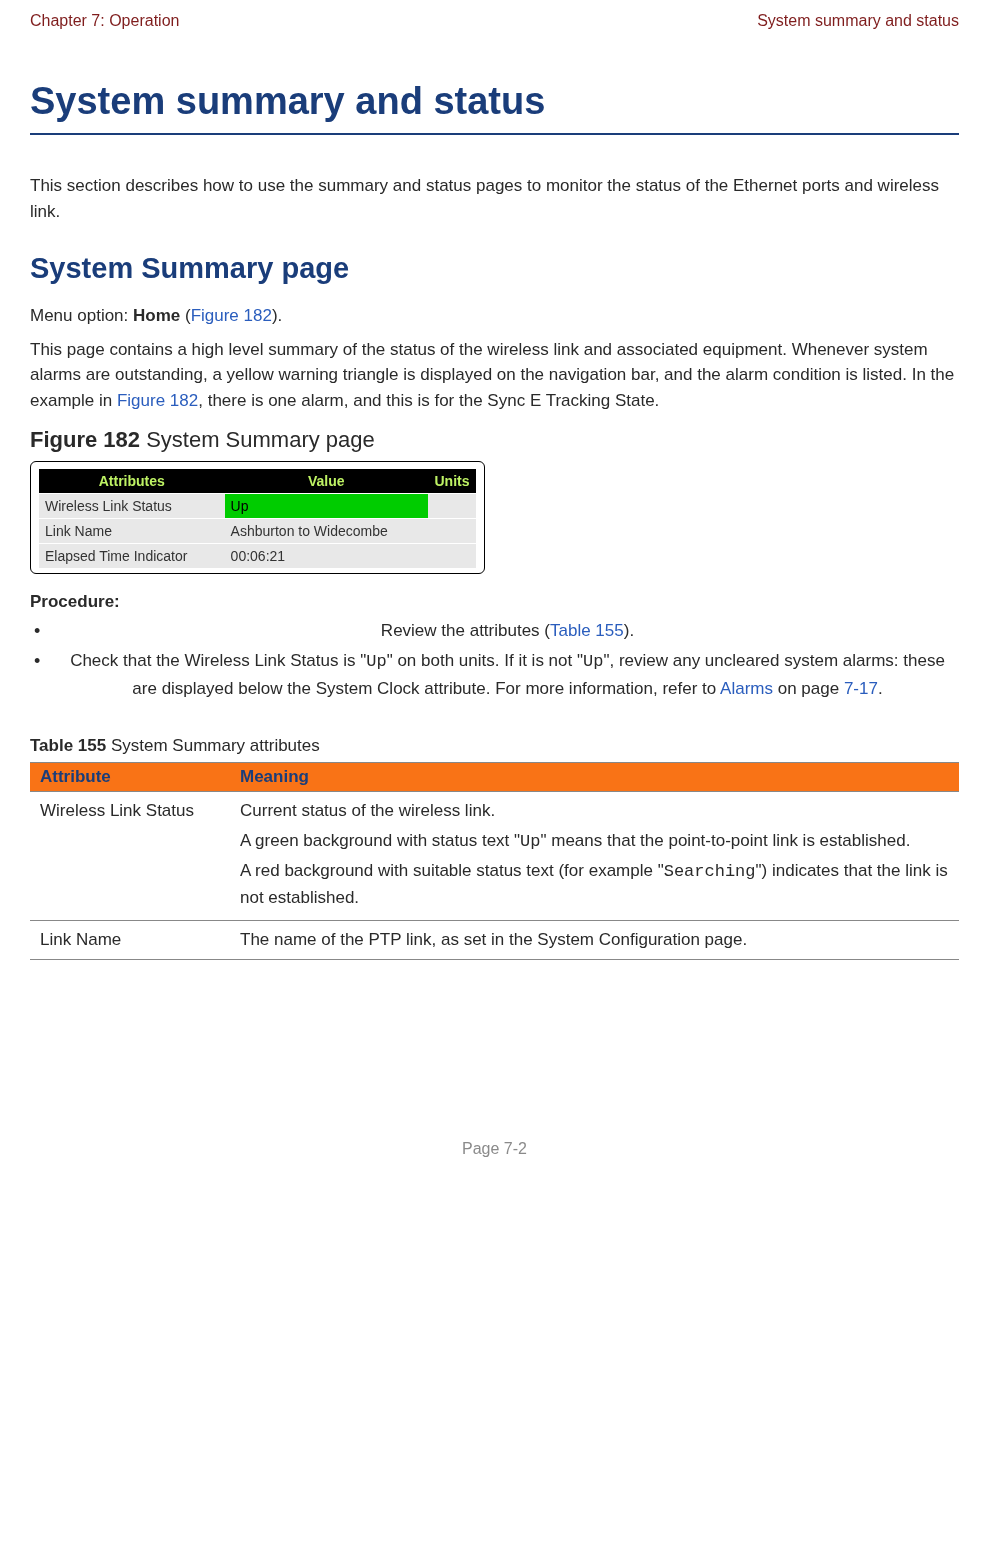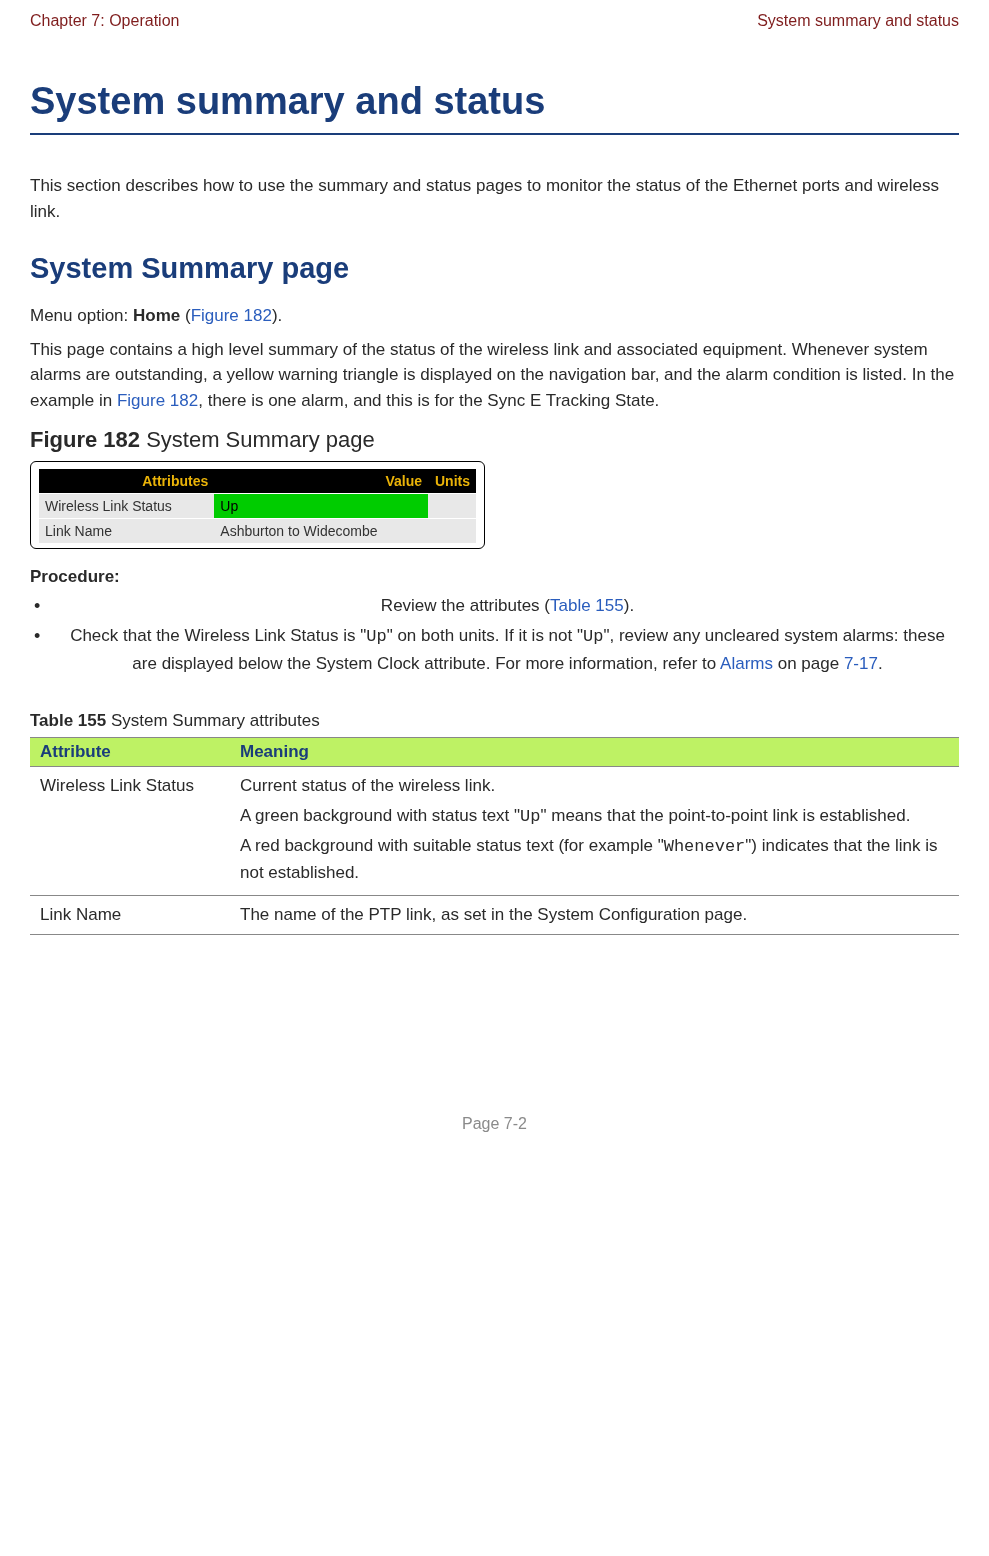--- a/index.html
+++ b/index.html
@@ -81,22 +81,22 @@
     }
     .summary-table {
       width: 100%;
       border-collapse: separate;
       border-spacing: 0 1px;
       font-family: Tahoma, Arial, sans-serif;
       font-size: 14px;
     }
     .summary-table th {
       background: #000;
-      color: #eab308;
-      text-align: right;
+      color: #bef264;
+      text-align: center;
       padding: 4px 6px;
       font-weight: bold;
     }
     .summary-table td {
       background: #e8e8e8;
       padding: 4px 6px;
       color: #333;
     }
     .cell-green {
       background: #00cc00 !important;
@@ -141,21 +141,21 @@
     }
     .table-label strong {
       font-weight: 700;
     }
     .attr-table {
       width: 100%;
       border-collapse: collapse;
       font-size: 17px;
     }
     .attr-table th {
-      background: #bef264;
+      background: #f97316;
       color: #1a3d7a;
       text-align: left;
       padding: 4px 10px;
       border-top: 1px solid #888;
       border-bottom: 1px solid #888;
       font-weight: 700;
     }
     .attr-table td {
       padding: 6px 10px;
       border-bottom: 1px solid #888;
@@ -212,20 +212,25 @@
     </thead>
     <tbody>
       <tr>
         <td>Wireless Link Status</td>
         <td class="cell-green">Up</td>
         <td></td>
       </tr>
       <tr>
         <td>Link Name</td>
         <td>Ashburton to Widecombe</td>
+        <td></td>
+      </tr>
+      <tr>
+        <td>Elapsed Time Indicator</td>
+        <td>00:06:21</td>
         <td></td>
       </tr>
     </tbody>
   </table>
 </div>
 
 <p class="procedure-heading">Procedure:</p>
 
 <ul class="bullet-list">
   <li>
@@ -249,21 +254,21 @@
   </thead>
   <tbody>
     <tr>
       <td>Wireless Link Status</td>
       <td>
         <p>Current status of the wireless link.</p>
         <p>
           <span>A green background with status text "</span><span class="mono">Up</span><span>" means that the point-to-point link is established.</span>
         </p>
         <p>
-          <span>A red background with suitable status text (for example "</span><span class="mono">Whenever</span><span>") indicates that the link is not established.</span>
+          <span>A red background with suitable status text (for example "</span><span class="mono">Searching</span><span>") indicates that the link is not established.</span>
         </p>
       </td>
     </tr>
     <tr>
       <td>Link Name</td>
       <td>The name of the PTP link, as set in the System Configuration page.</td>
     </tr>
   </tbody>
 </table>
 

